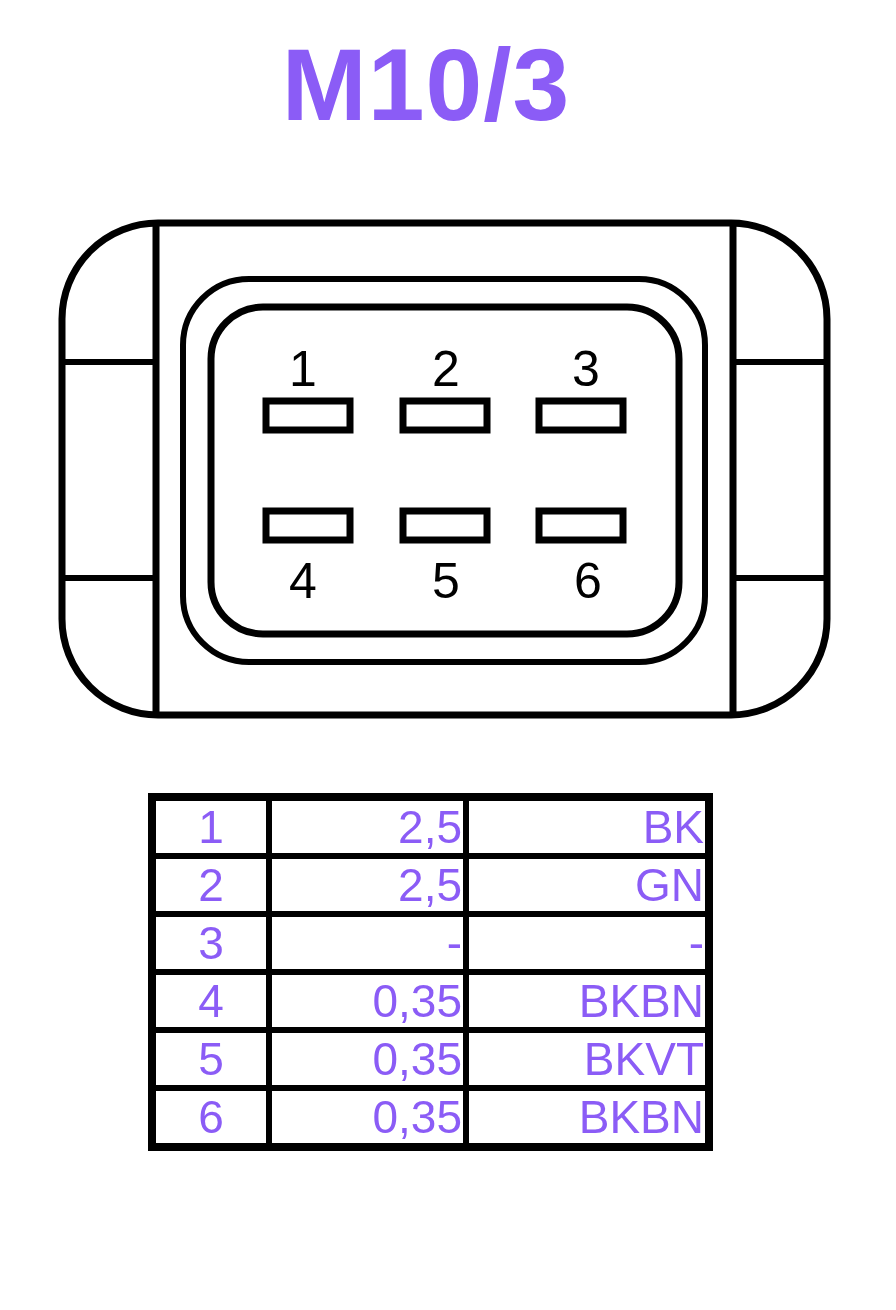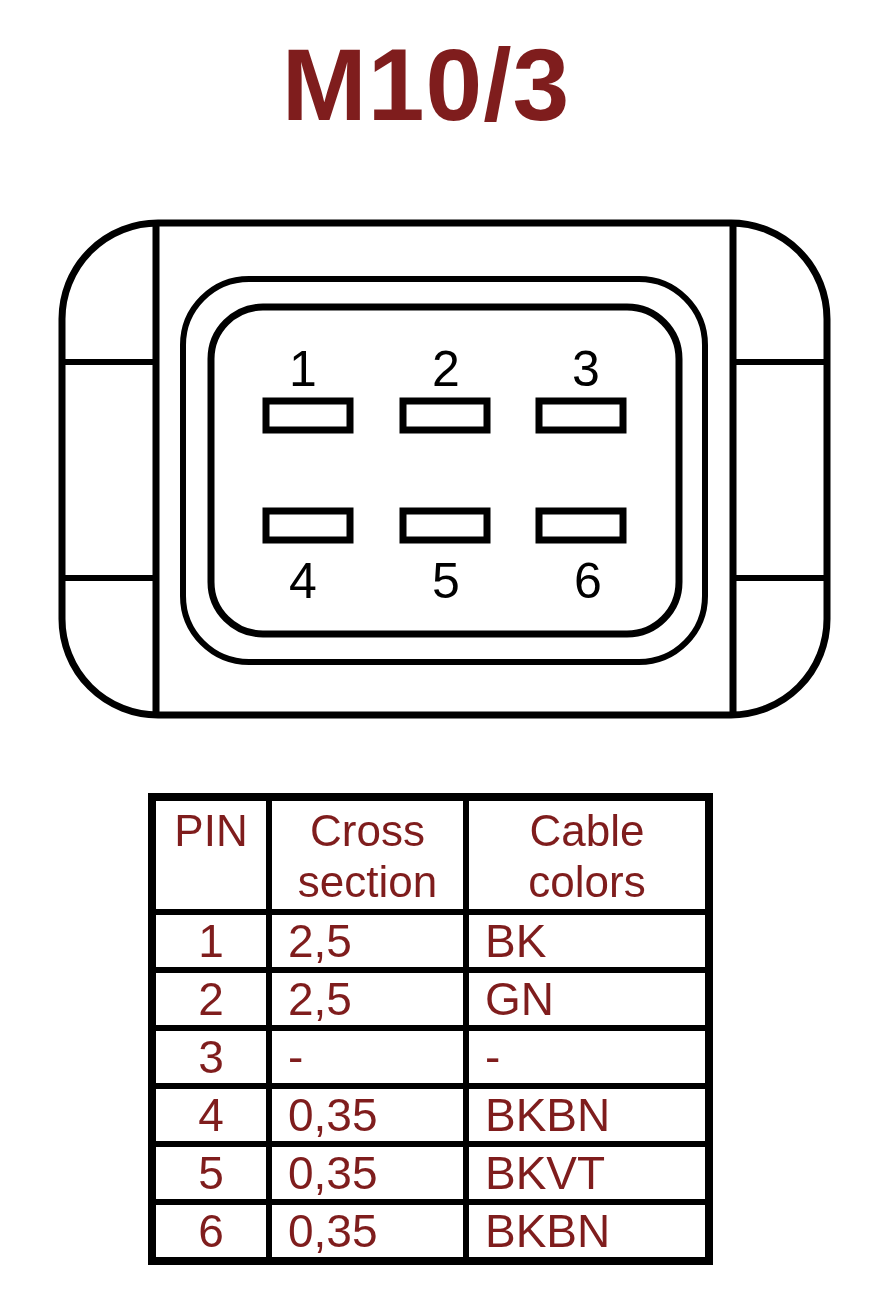--- a/index.html
+++ b/index.html
@@ -6,21 +6,21 @@
     margin: 0;
     padding: 0;
     background: #ffffff;
   }
   #page {
     position: relative;
     width: 896px;
     height: 1310px;
     background: #ffffff;
     font-family: "Liberation Sans", sans-serif;
-    color: #7f1d1d;
+    color: #8b5cf6;
     overflow: hidden;
   }
   #title {
     position: absolute;
     top: 34px;
     left: 0;
     width: 852px;
     text-align: center;
     font-size: 102px;
     font-weight: bold;
@@ -62,21 +62,21 @@
     line-height: 51px;
     padding-top: 4px;
   }
   #spec-table td {
     height: 50px;
     vertical-align: middle;
     font-size: 46px;
     line-height: 48px;
   }
   #spec-table td.c-pin  { text-align: center; }
-  #spec-table td.c-left { text-align: left; padding-left: 16px; }
+  #spec-table td.c-left { text-align: right; padding-left: 16px; }
   .col-pin   { width: 117px; }
   .col-cross { width: 197px; }
   .col-cable { width: 243px; }
 </style>
 </head>
 <body>
 
 <div id="page">
 
   <div id="title">M10/3</div>
@@ -114,25 +114,20 @@
   </svg>
 
   <table id="spec-table">
     <colgroup>
       <col class="col-pin">
       <col class="col-cross">
       <col class="col-cable">
     </colgroup>
     <tbody>
       <tr>
-        <th>PIN</th>
-        <th>Cross section</th>
-        <th>Cable colors</th>
-      </tr>
-      <tr>
         <td class="c-pin">1</td>
         <td class="c-left">2,5</td>
         <td class="c-left">BK</td>
       </tr>
       <tr>
         <td class="c-pin">2</td>
         <td class="c-left">2,5</td>
         <td class="c-left">GN</td>
       </tr>
       <tr>

